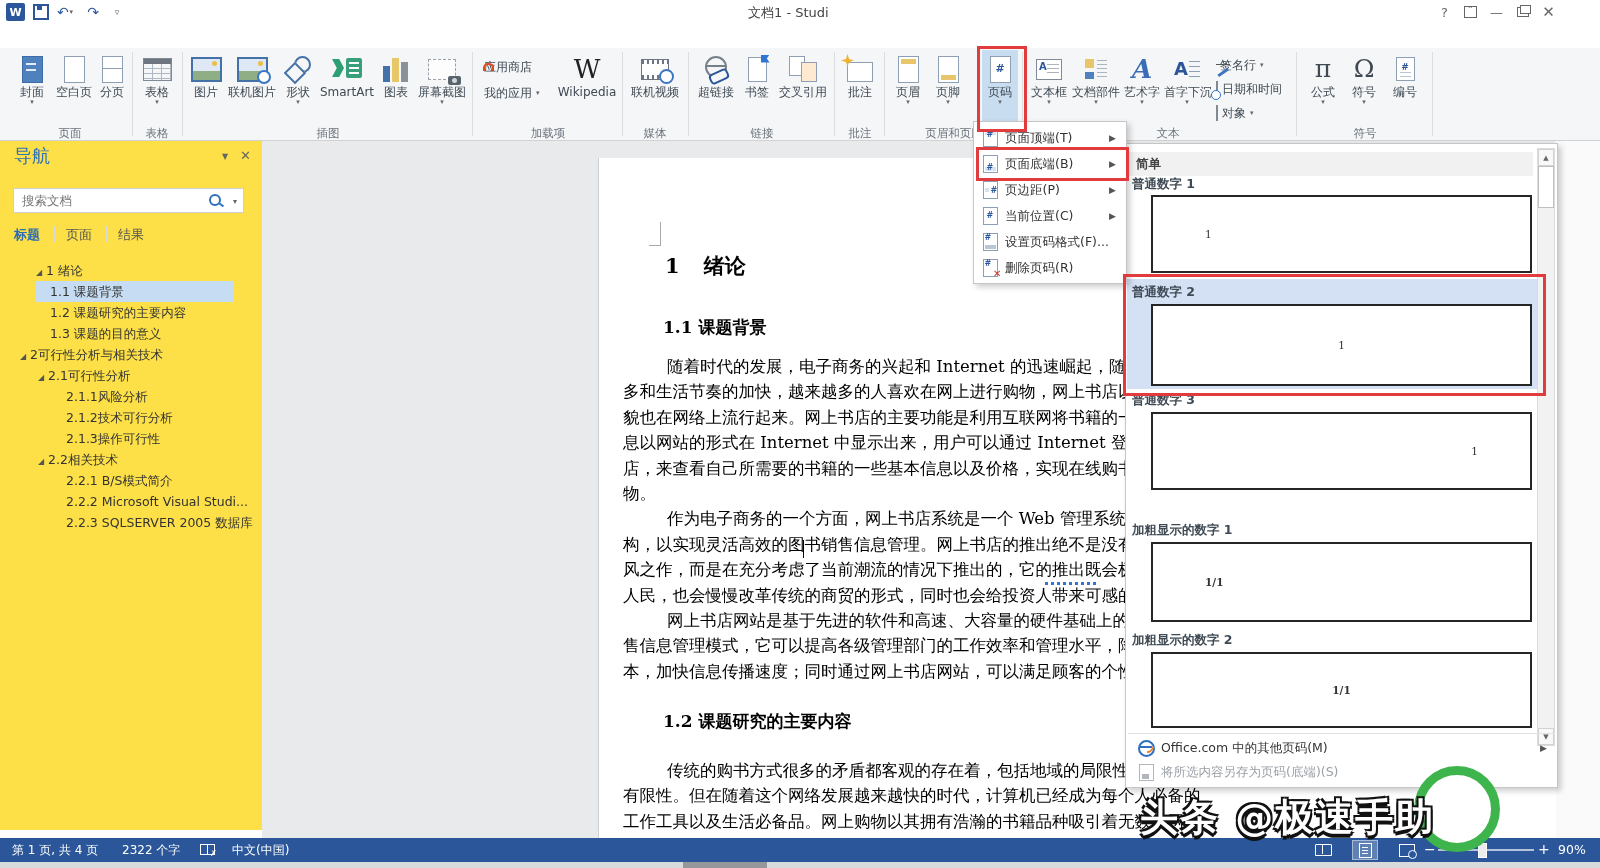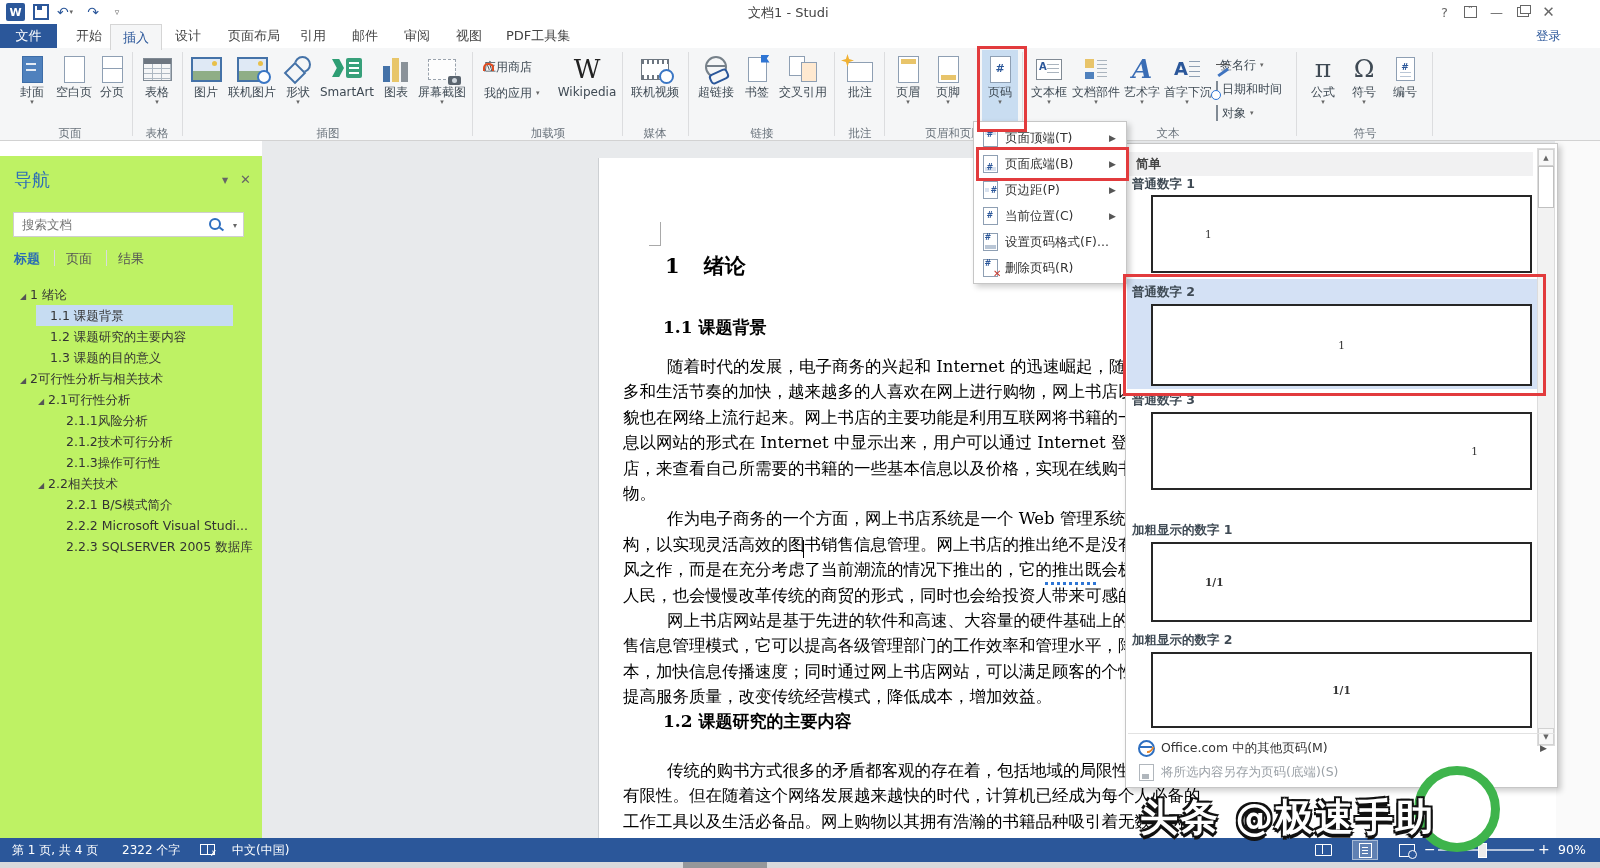--- a/index.html
+++ b/index.html
@@ -94,21 +94,21 @@
   .i-dropcap:before{content:"A";position:absolute;left:0;top:0;font-size:18px;font-weight:bold;color:#2b579a;}
   .i-dropcap:after{content:"";position:absolute;right:0;top:3px;width:11px;height:16px;background:repeating-linear-gradient(#8e9fb3 0 1.5px,transparent 1.5px 5px);}
   .i-sign{width:16px;height:14px;position:relative;}
   .i-sign:before{content:"";position:absolute;left:1px;top:6px;width:12px;height:2.5px;background:#3f74c0;transform:rotate(-35deg);}
   .i-sign:after{content:"";position:absolute;left:0;bottom:0;width:14px;height:1.5px;background:#555;}
   .i-date{width:13px;height:12px;border:1px solid #808a94;background:linear-gradient(#4f81bd 0 3px,#fff 3px);position:relative;}
   .i-date:after{content:"";position:absolute;right:-4px;bottom:-4px;width:8px;height:8px;border-radius:50%;border:1.5px solid #2e75d4;background:#fff;}
   .i-object{width:15px;height:12px;border:1px solid #808a94;background:linear-gradient(#9fb2c4 0 3px,#fff 3px);}
   .i-eq{font-size:25px;color:#3f4a54;font-family:"DejaVu Serif","Liberation Serif",serif;line-height:26px;}
   
-  #navpane{left:0;top:156px;width:262px;height:698px;background:#bef264;border-right:1px solid #d4d6d8;}
+  #navpane{left:0;top:132px;width:262px;height:698px;background:#fde047;border-right:1px solid #d4d6d8;}
   #nav-title{left:14px;top:12px;font-size:18px;color:#2f70b6;}
   #nav-close{top:16px;left:240px;color:#666;font-size:13px;}
   #nav-dd{top:20px;left:222px;color:#666;font-size:8px;}
   #nav-search{left:13px;top:56px;width:229px;height:23px;background:#fff;border:1px solid #cfcfcf;}
   #nav-search input{border:none;outline:none;width:168px;height:19px;margin:1px 0 0 6px;font-size:12.5px;color:#444;background:transparent;font-family:inherit;}
   .mag{position:absolute;right:22px;top:5px;width:8px;height:8px;border:2px solid #2e6fc0;border-radius:50%;}
   .mag:after{content:"";position:absolute;left:8px;top:8px;width:5px;height:2px;background:#2e6fc0;transform:rotate(40deg);}
   #nav-search .dd2{position:absolute;right:6px;top:8px;font-size:8px;color:#666;}
   .navtab{top:94px;font-size:13px;color:#555;}
   .navtab.active{color:#2b6cb5;font-weight:bold;}
@@ -217,33 +217,20 @@
     <div class="a winbtn" style="left:1458px">
         <span class="ribbonopt-glyph"></span>
       </div>
     <div class="a winbtn" style="left:1484px">—</div>
     <div class="a winbtn" style="left:1510px">
         <span class="restore-glyph"></span>
       </div>
     <div class="a winbtn" style="left:1536px;font-size:15px">✕</div>
   </div>
 
-  <div class="a" id="tabrow">
-    <div class="a" id="file-tab">文件</div>
-    <div class="a rtab" style="left:64px">开始</div>
-    <div class="a rtab active" style="left:110px">插入</div>
-    <div class="a rtab" style="left:163px">设计</div>
-    <div class="a rtab" style="left:216px">页面布局</div>
-    <div class="a rtab" style="left:288px">引用</div>
-    <div class="a rtab" style="left:340px">邮件</div>
-    <div class="a rtab" style="left:392px">审阅</div>
-    <div class="a rtab" style="left:444px">视图</div>
-    <div class="a rtab" style="left:494px">PDF工具集</div>
-    <div class="a" id="signin" style="left:1536px">登录</div>
-  </div>
 
   <div class="a" id="ribbon">
 
     <div class="a rbtn" style="left:12px;width:40px">
       <div class="ric">
           <span class="pg cover">
             <span class="lines"></span>
           </span>
         </div>
       <div class="rlbl">封面</div>
@@ -516,21 +503,21 @@
       <input placeholder="搜索文档" style="">
       <span class="mag"></span>
       <span class="dd2">▾</span>
     </div>
     <div class="a navtab active" style="left:14px">标题</div>
     <div class="a navtabsep" style="left:54px"></div>
     <div class="a navtab" style="left:66px">页面</div>
     <div class="a navtabsep" style="left:106px"></div>
     <div class="a navtab" style="left:118px">结果</div>
 
-    <div class="a trow" style="top:128px"><span style="padding-left:16px"><span class="tri">◢</span><span>1  绪论</span></span></div>
+    <div class="a trow" style="top:128px"><span style="padding-left:32px"><span class="tri">◢</span><span>1  绪论</span></span></div>
     <div class="a trow" style="top:149px">
         <span class="a tsel" style="left:36px;width:197px;height:21px"></span>
         <span class="a" style="left:50px">1.1 课题背景</span>
       </div>
     <div class="a trow" style="top:170px"><span style="padding-left:50px;display:inline-block">1.2 课题研究的主要内容</span></div>
     <div class="a trow" style="top:191px"><span style="padding-left:50px;display:inline-block">1.3 课题的目的意义</span></div>
     <div class="a trow" style="top:212px"><span style="padding-left:16px"><span class="tri">◢</span><span>2可行性分析与相关技术</span></span></div>
     <div class="a trow" style="top:233px"><span style="padding-left:34px"><span class="tri">◢</span><span>2.1可行性分析</span></span></div>
     <div class="a trow" style="top:254px"><span style="padding-left:66px;display:inline-block">2.1.1风险分析</span></div>
     <div class="a trow" style="top:275px"><span style="padding-left:66px;display:inline-block">2.1.2技术可行分析</span></div>
@@ -556,21 +543,20 @@
         <div class="dl">息以网站的形式在 Internet 中显示出来，用户可以通过 Internet 登录网</div>
         <div class="dl">店，来查看自己所需要的书籍的一些基本信息以及价格，实现在线购书的方</div>
         <div class="dl">物。</div>
         <div class="dl ind">作为电子商务的一个方面，网上书店系统是一个 Web 管理系统，采用 B</div>
         <div class="dl">构，以实现灵活高效的图书销售信息管理。网上书店的推出绝不是没有思考</div>
         <div class="dl">风之作，而是在充分考虑了当前潮流的情况下推出的，它的推出既会极大的</div>
         <div class="dl">人民，也会慢慢改革传统的商贸的形式，同时也会给投资人带来可感的收</div>
         <div class="dl ind">网上书店网站是基于先进的软件和高速、大容量的硬件基础上的新的图</div>
         <div class="dl">售信息管理模式，它可以提高各级管理部门的工作效率和管理水平，降低工</div>
         <div class="dl">本，加快信息传播速度；同时通过网上书店网站，可以满足顾客的个性化</div>
-        <div class="dl">提高服务质量，改变传统经营模式，降低成本，增加效益。</div>
       </div>
       <div class="a docserif" id="h2b">1.2 课题研究的主要内容</div>
       <div class="a docserif" id="body2">
         <div class="dl ind">传统的购书方式很多的矛盾都客观的存在着，包括地域的局限性以及图</div>
         <div class="dl">有限性。但在随着这个网络发展越来越快的时代，计算机已经成为每个人必备的</div>
         <div class="dl">工作工具以及生活必备品。网上购物以其拥有浩瀚的书籍品种吸引着无数的网民，</div>
       </div>
       <div class="a" id="caret"></div>
       <div class="a" id="squiggle"></div>
     </div>

